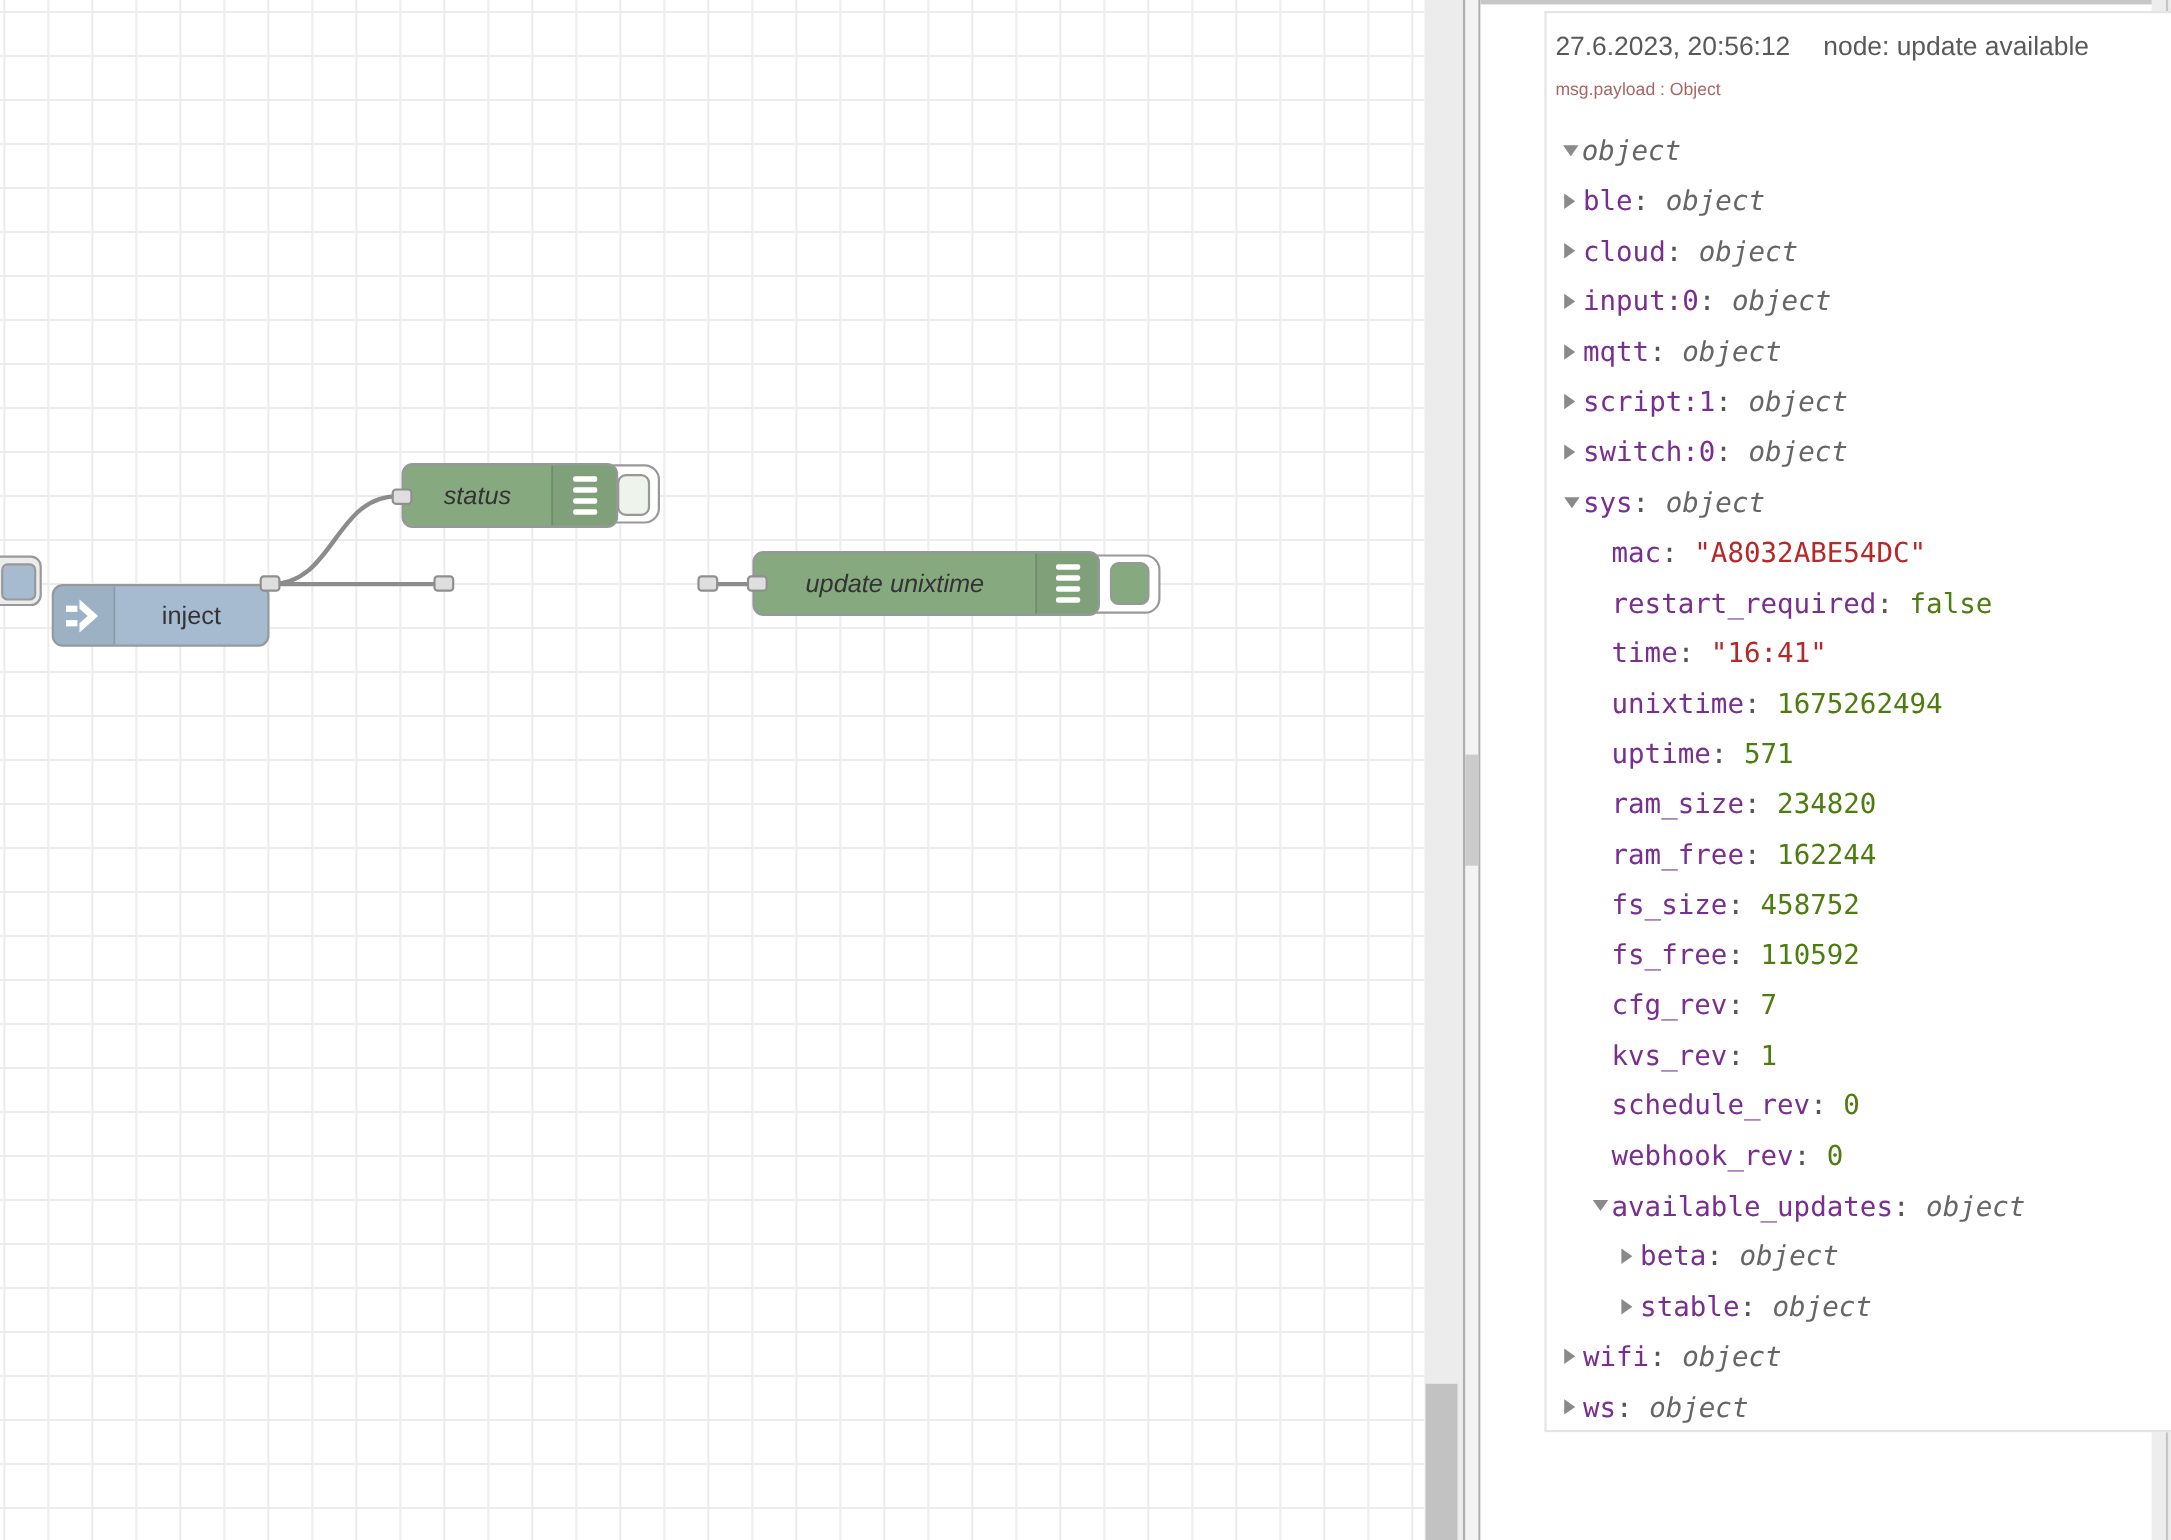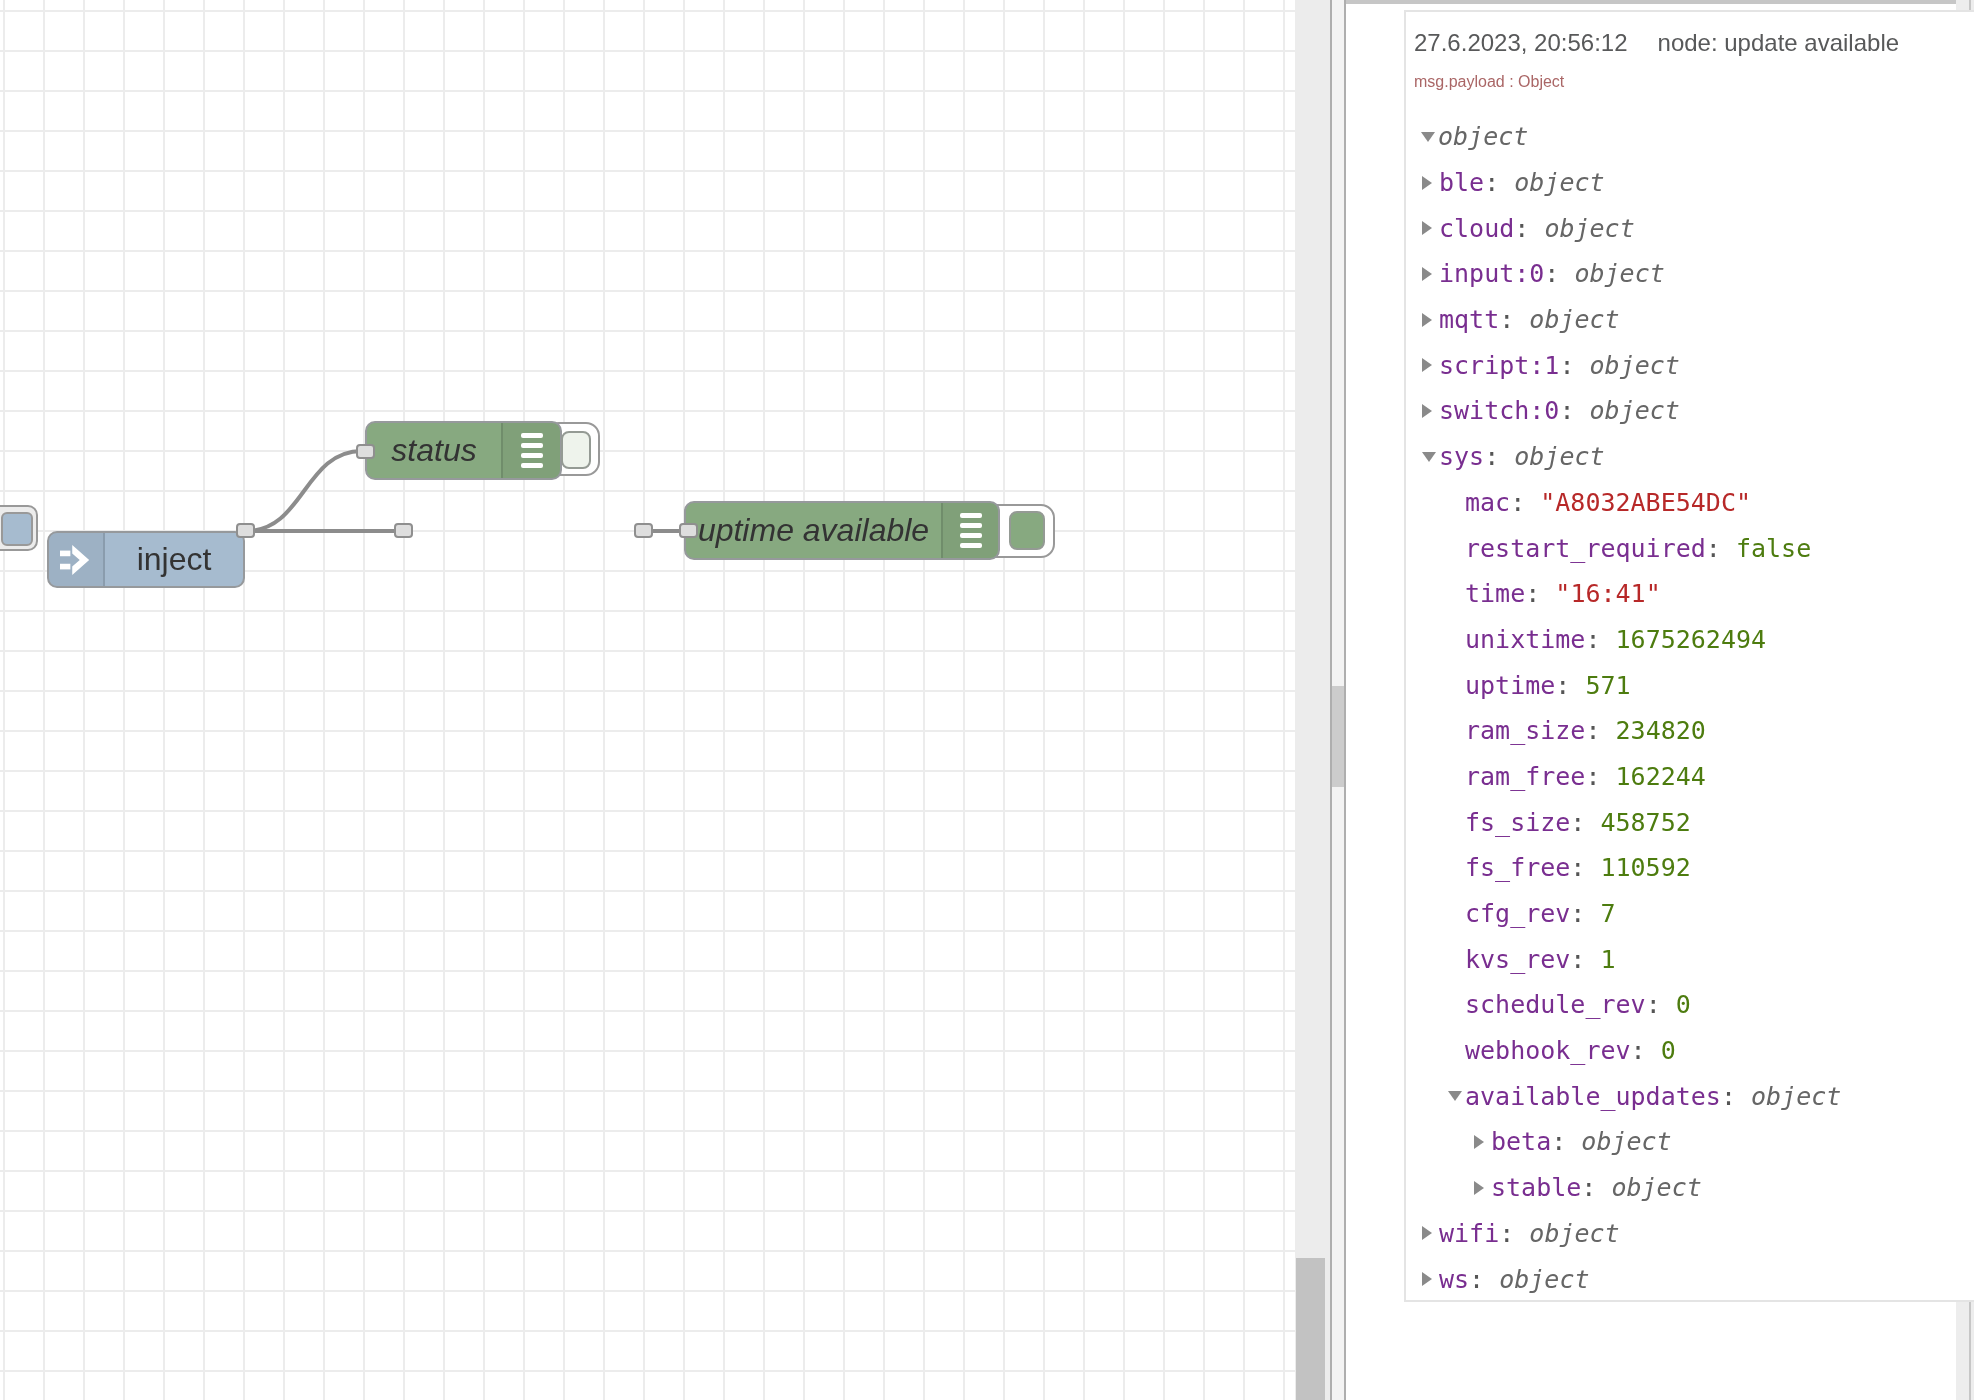--- a/index.html
+++ b/index.html
@@ -13,21 +13,21 @@
     background-image:
       linear-gradient(to right, #ececec 2px, transparent 2px),
       linear-gradient(to bottom, #ececec 2px, transparent 2px);
     background-size:40px 40px;
     background-position:3px 10px; }
   #wires { position:absolute; left:0; top:0; z-index:0; }
 
   .node { position:absolute; display:flex; align-items:stretch; z-index:2;
           border:2px solid #96999c; border-radius:10px; color:#333; }
   .node .label { flex:1; display:flex; align-items:center; justify-content:center;
-                 font-size:32px; white-space:nowrap; }
+                 font-size:23px; white-space:nowrap; }
   .node .label.it { font-style:italic; }
   .icon-sec { width:56px; display:flex; align-items:center; justify-content:center;
               background:rgba(0,0,0,0.05); }
   .icon-sec.left  { border-right:2px solid rgba(0,0,0,0.12); border-radius:8px 0 0 8px; }
   .icon-sec.right { border-left:2px solid rgba(0,0,0,0.12);  border-radius:0 8px 8px 0; }
 
   .port { position:absolute; width:19px; height:15px; background:#dedede;
           border:2px solid #8f8f8f; border-radius:4px; z-index:5; }
 
   .sel-ring { position:absolute; left:399px; top:499px; width:244px; height:60px;
@@ -119,21 +119,21 @@
       </div>
     </div>
     <div class="port" style="left:356px; top:444px;"></div>
 
     <div class="port" style="left:394px; top:523px;"></div>
     <div class="port" style="left:634px; top:523px;"></div>
 
     <div class="toggle-outer" style="left:980px; top:504px; width:75px; height:54px;"></div>
     <div class="toggle-inner" style="left:1009px; top:511px; width:36px; height:39px; background:#87a980;"></div>
     <div class="node" style="left:684px; top:501px; width:316px; height:59px; background:#87a980;">
-      <div class="label it">uptime available</div>
+      <div class="label it">update unixtime</div>
       <div class="icon-sec right" style="width:57px;">
         <span class="dbg-bars">
             <i></i>
             <i></i>
             <i></i>
             <i></i>
           </span>
       </div>
     </div>
     <div class="port" style="left:679px; top:523px;"></div>

